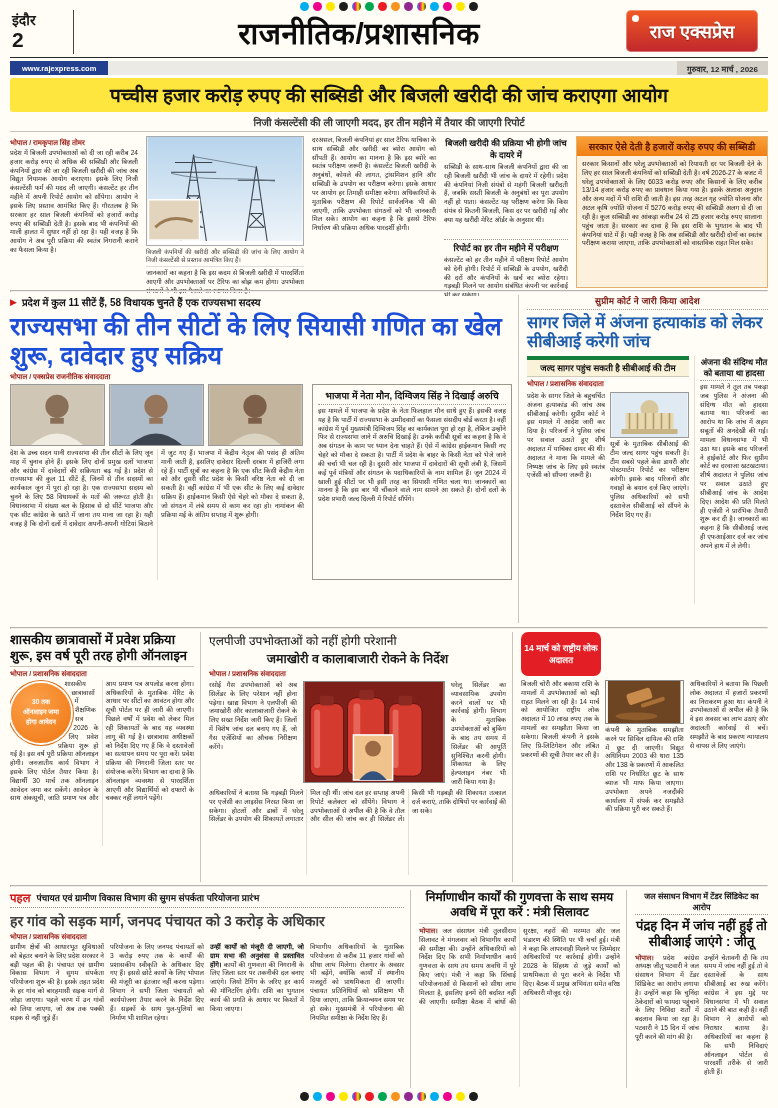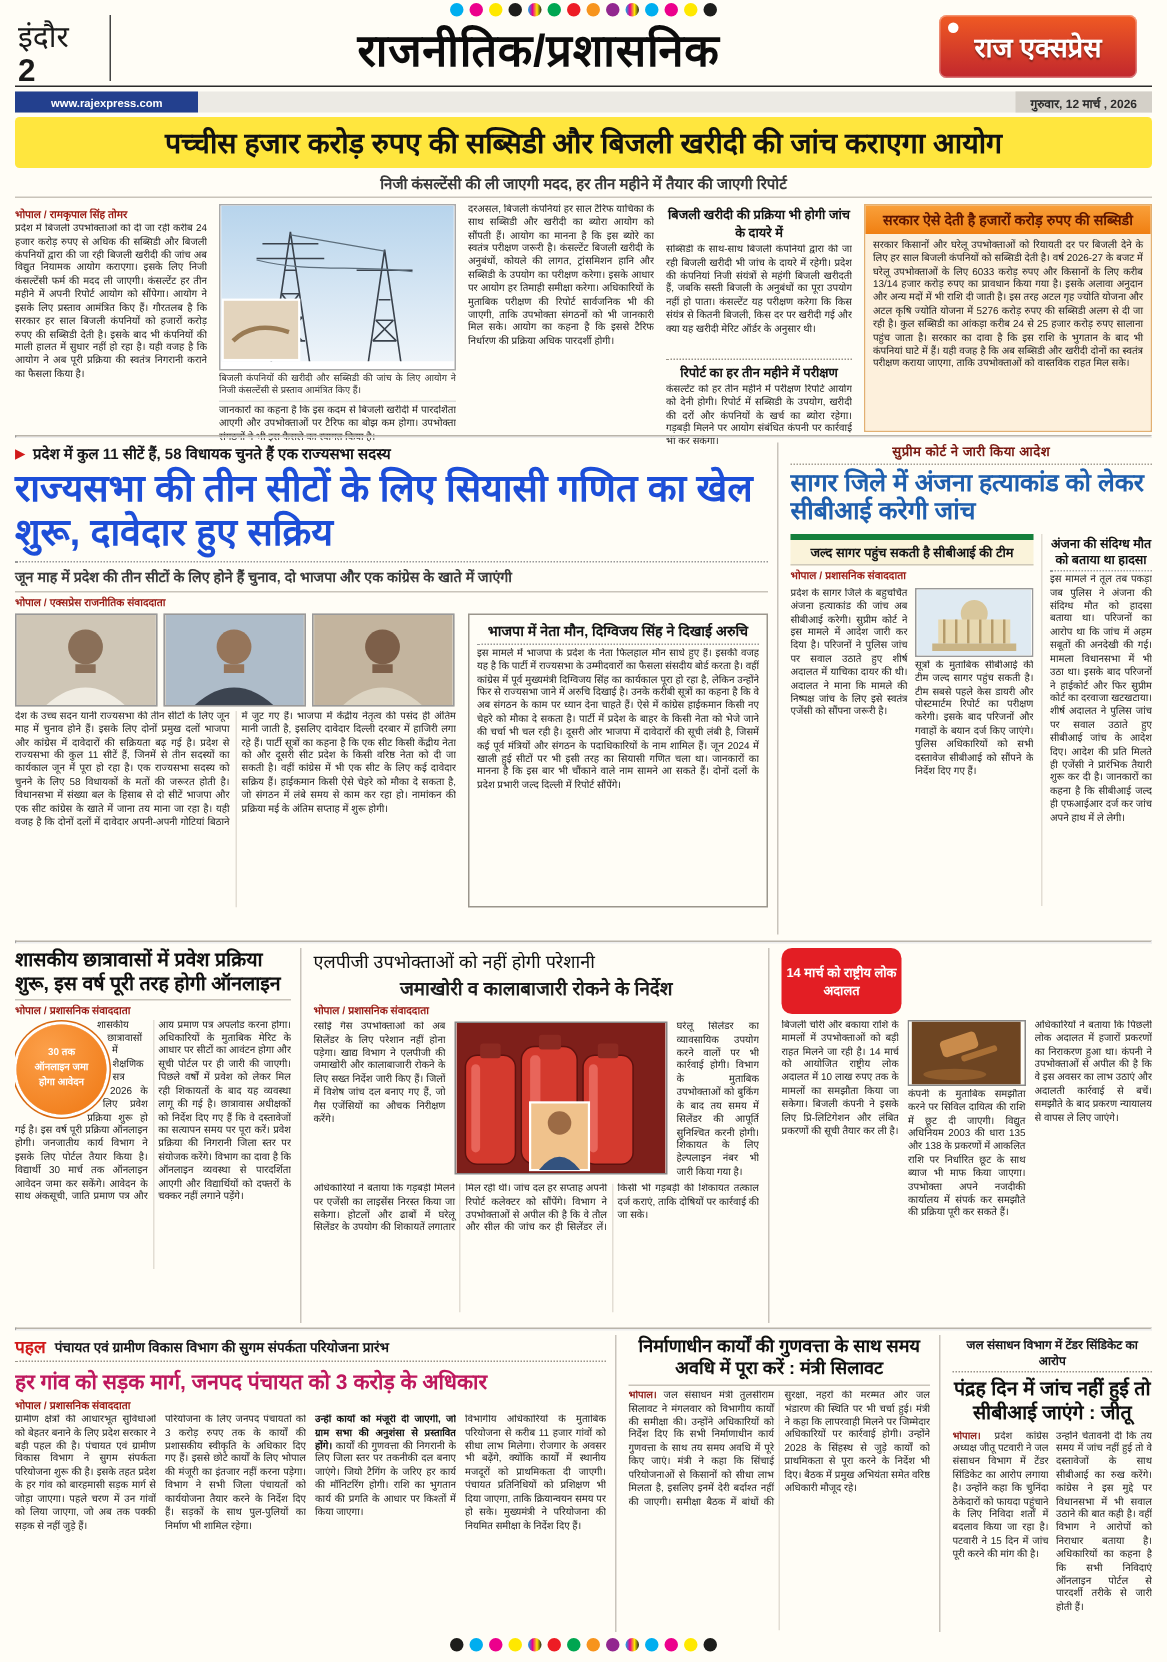--- a/index.html
+++ b/index.html
@@ -10,33 +10,33 @@
   
   .regrow{position:absolute;display:flex;gap:4px;align-items:center}
   .regrow span{width:9px;height:9px;border-radius:50%;display:inline-block}
   .rc1{background:#00aeef}.rc2{background:#ec008c}.rc3{background:#ffe800}.rc4{background:#1d1d1b}
   .rc5{background:#00a651}.rc6{background:#ed1c24}.rc7{background:#f7941d}.rc8{background:#92278f}
   .rcg{background:linear-gradient(90deg,#00aeef,#ec008c,#ffe800,#1d1d1b);width:26px;border-radius:2px;height:8px}
 
   
   .masthead{position:absolute;top:8px;left:10px;right:10px;height:48px}
   .mast-left{position:absolute;left:2px;top:2px;width:62px;border-right:1.5px solid #444;height:44px}
-  .mast-city{font-size:20px;font-weight:400}
+  .mast-city{font-size:14px;font-weight:700}
   .mast-page{font-size:21px;font-weight:800;line-height:1}
   .mast-title{position:absolute;left:90px;right:150px;top:4px;text-align:center;
               font-size:30px;font-weight:800;letter-spacing:.5px;color:#0c0c0c}
   .logo{position:absolute;right:10px;top:2px;width:132px;height:42px;border-radius:5px;
         background:linear-gradient(180deg,#f05a23,#c1272d);display:flex;align-items:center;justify-content:center;
         box-shadow:inset 0 0 0 1px rgba(255,255,255,.35)}
   .logo .dot{position:absolute;left:6px;top:5px;width:7px;height:7px;border-radius:50%;background:#fff}
   .logo span{color:#fff;font-size:18px;font-weight:800;text-shadow:0 1px 1px rgba(0,0,0,.4)}
   .mast-rule{position:absolute;top:57px;left:10px;right:10px;border-top:1.6px solid #2a2a2a}
   .info-strip{position:absolute;top:61px;left:10px;right:10px;height:14px;background:#eceae4;
               display:flex;justify-content:space-between;align-items:center}
-  .site-chip{background:#23408e;color:#fff;font-size:7.5px;font-weight:700;padding:2px 24px;height:100%;display:flex;align-items:center}
+  .site-chip{background:#23408e;color:#fff;font-size:7.5px;font-weight:700;padding:2px 12px;height:100%;display:flex;align-items:center}
   .date-chip{background:#d4d0c8;color:#2b2b2b;font-size:8px;font-weight:700;padding:2px 10px;height:100%;display:flex;align-items:center}
 
   
   .body-text{font-size:6.6px;line-height:1.34;text-align:justify;color:#222;overflow:hidden}
   .byline{font-size:7px;font-weight:700;color:#9a1c15;margin:2px 0}
   .hair{border:none;border-top:1px solid #c9c4ba;margin:2px 0}
   .dotted{border:none;border-top:1px dotted #9a948a;margin:2px 0}
   .rule-abs{position:absolute;left:10px;right:10px;border-top:1px solid #b9b4aa}
 
   
@@ -109,21 +109,21 @@
   .blockC-cols{display:flex;gap:6px;margin-top:4px;height:190px}
   .blockC-cols>div{flex:1;overflow:hidden}
   .gavel-img{width:100%;height:44px;border:1px solid #888;margin-bottom:2px}
 
   
   .bottom{position:absolute;top:890px;left:10px;right:10px;height:198px;display:flex}
   .roads{width:400px;padding-right:6px}
   .roads-kickrow{display:flex;align-items:center;gap:6px;border-bottom:1px dotted #9a948a;padding-bottom:2px}
   .pehal{color:#d11a1a;font-size:11.5px;font-weight:800}
   .roads-kick{font-size:9px;font-weight:800;color:#17171a}
-  .roads-headline{font-size:14px;font-weight:800;color:#be185d;margin-top:3px;white-space:nowrap;overflow:hidden}
+  .roads-headline{font-size:14px;font-weight:800;color:#404040;margin-top:3px;white-space:nowrap;overflow:hidden}
   .roads-cols{display:flex;gap:6px;margin-top:2px;height:146px}
   .roads-cols>div{flex:1;overflow:hidden}
   .lead-in{font-weight:800;color:#111}
   .silawat{width:216px;border-left:1px solid #c9c4bb;padding:0 6px 0 8px}
   .hS{font-size:12px;font-weight:800;text-align:center;line-height:1.25;color:#101010;border-bottom:1px solid #c9c4ba;padding-bottom:3px}
   .silawat-body{column-count:2;column-gap:7px;column-rule:1px solid #e3ded4;height:160px;overflow:hidden;margin-top:3px}
   .jitu{flex:1;border-left:1px solid #c9c4bb;padding-left:8px}
   .jitu-kick{font-size:8px;font-weight:800;text-align:center;color:#17171a;border-bottom:1px dotted #9a948a;padding-bottom:2px}
   .hJ{font-size:13px;font-weight:800;text-align:center;line-height:1.25;color:#101010;margin-top:3px}
   .jitu-cols{display:flex;gap:5px;margin-top:3px;height:128px}
@@ -223,21 +223,20 @@
   </div>
 
   <hr class="rule-abs" style="top:290px">
 
   <div class="mid">
     <div class="kicker-row">
       <span class="kicker-arrow">▶</span>
       <span class="kicker-text">प्रदेश में कुल 11 सीटें हैं, 58 विधायक चुनते हैं एक राज्यसभा सदस्य</span>
     </div>
     <div class="mid-headline">राज्यसभा की तीन सीटों के लिए सियासी गणित का खेल शुरू, दावेदार हुए सक्रिय</div>
-    <div class="mid-deck">जून माह में प्रदेश की तीन सीटों के लिए होने हैं चुनाव, दो भाजपा और एक कांग्रेस के खाते में जाएंगी</div>
     <div class="byline">भोपाल / एक्सप्रेस राजनीतिक संवाददाता</div>
     <div class="mid-content">
       <div class="mid-left">
         <div class="photos">
           <div class="portrait">
             <svg viewBox="0 0 95 62" width="93" height="60">
                 <rect width="95" height="62" fill="#cfc6b6"></rect>
                 <circle cx="47" cy="22" r="12" fill="#8a6f58"></circle>
                 <path d="M20 62 Q47 38 74 62 Z" fill="#f0ece2"></path>
                 <path d="M40 34 h14 v6 h-14 z" fill="#8a6f58"></path>

